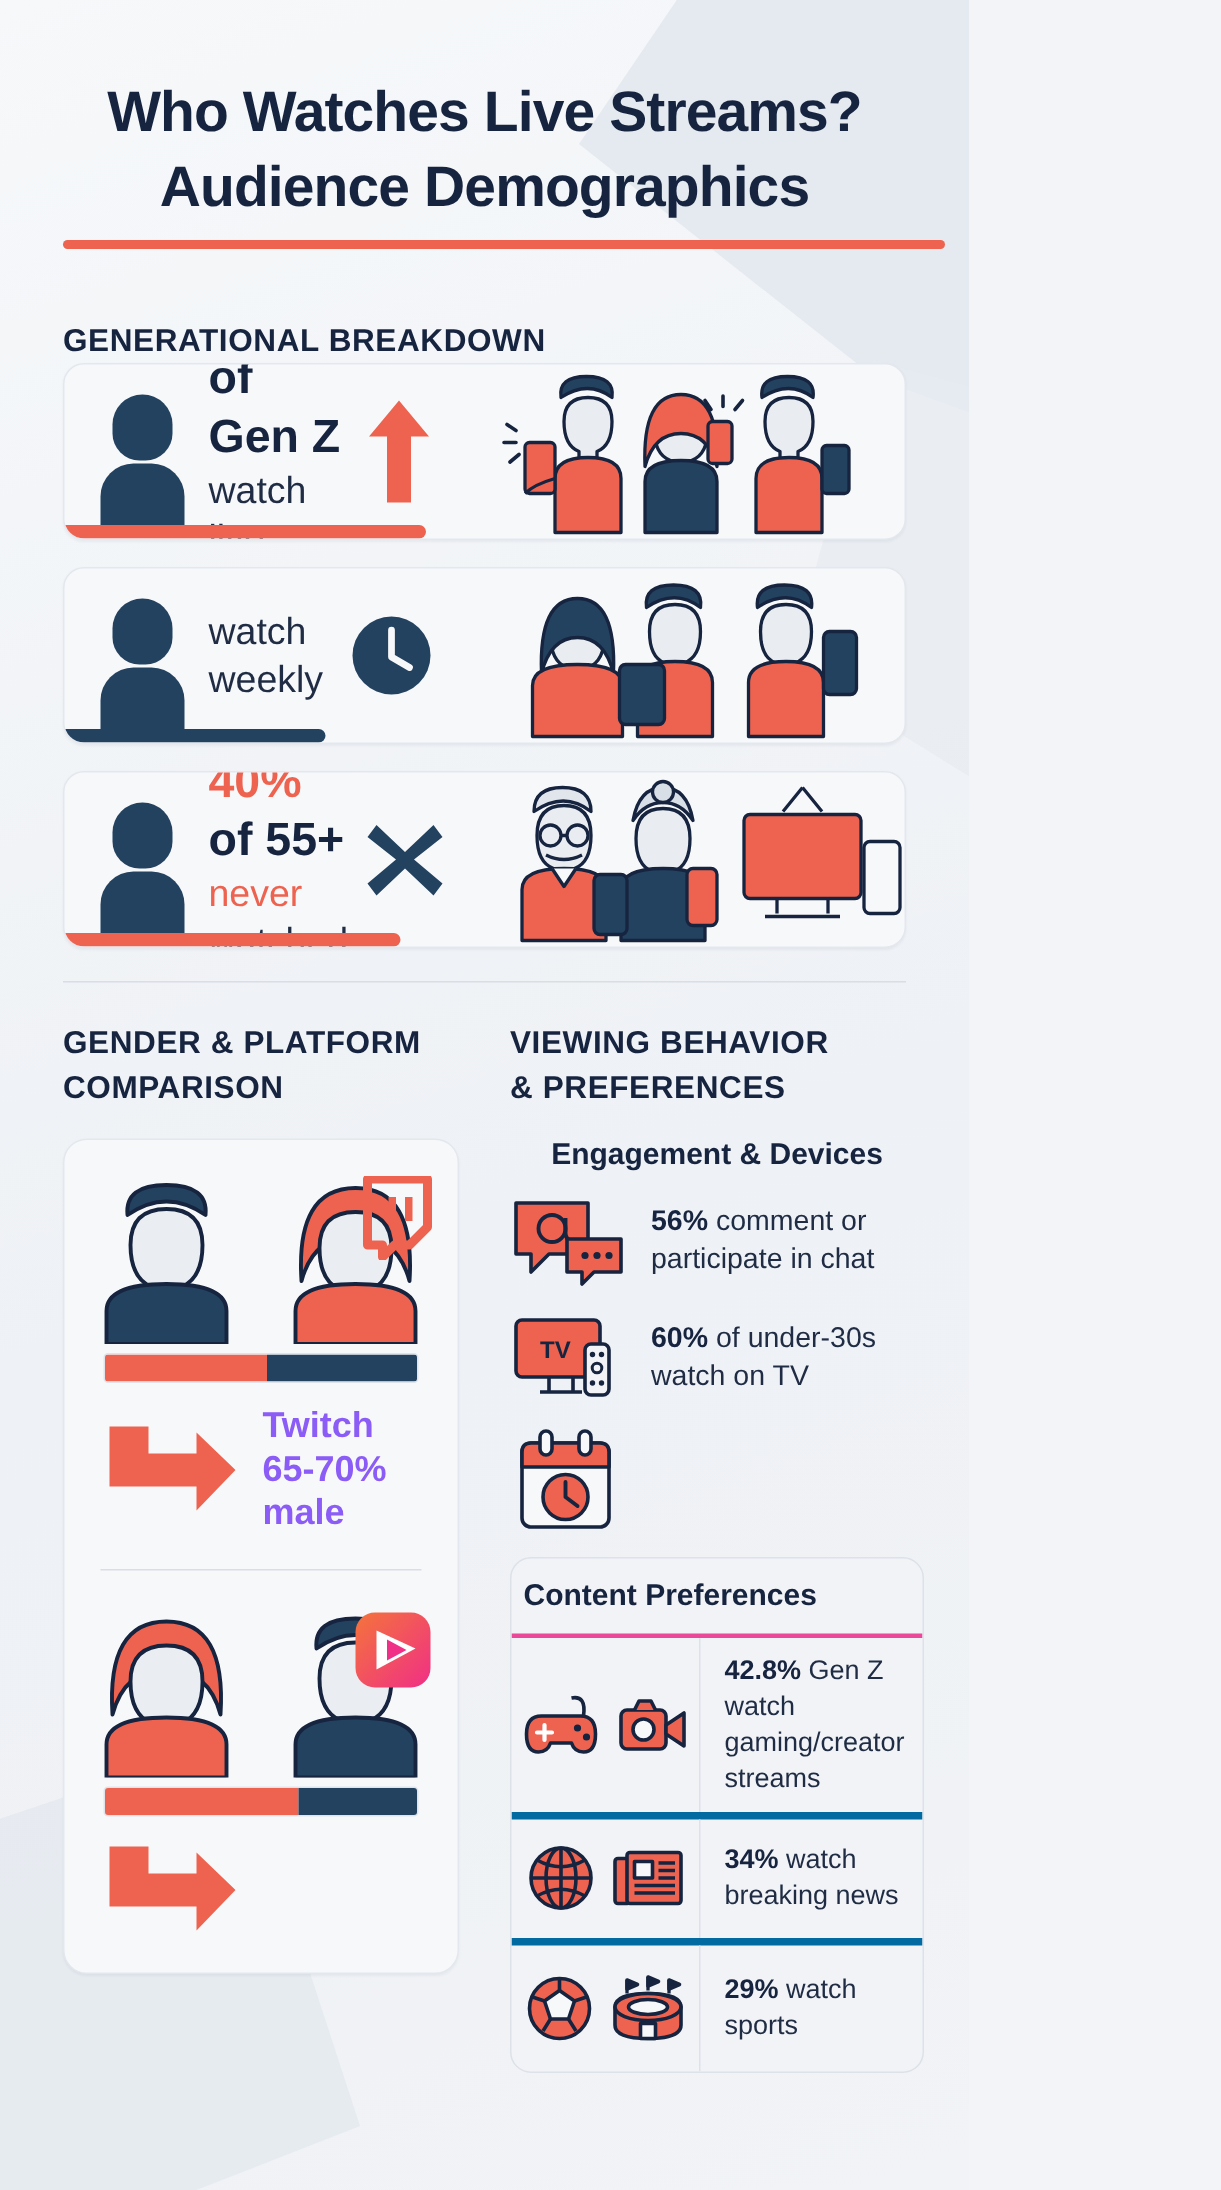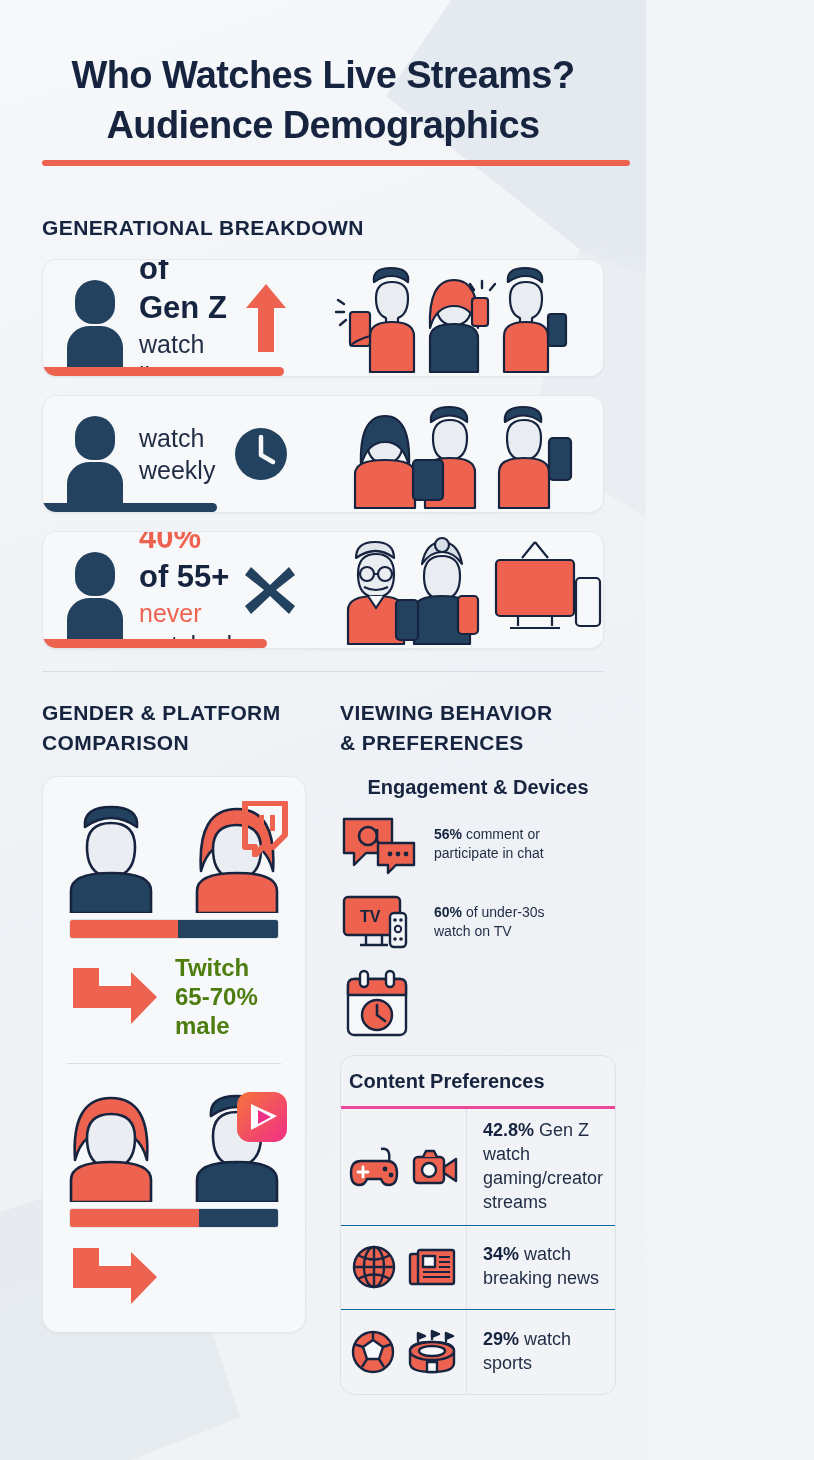--- a/index.html
+++ b/index.html
@@ -48,21 +48,21 @@
   .title-underline {
     width: 588px; height: 6px; margin: 10px auto 0;
     background: #ed6350; border-radius: 4px;
   }
 
   
   .section-kicker {
     font-size: 21px; font-weight: 700; letter-spacing: .4px;
     color: #16243f; text-transform: uppercase;
   }
-  .gen-kicker { margin-top: 50px; margin-bottom: 19px; }
+  .gen-kicker { margin-top: 50px; margin-bottom: 2px; }
 
   
   .gen-card {
     position: relative;
     background: #f7f8fa;
     border: 1px solid #e4e8ee;
     border-radius: 14px;
     height: 118px;
     margin-bottom: 18px;
     display: flex; align-items: center;
@@ -128,48 +128,48 @@
   .split-bar {
     display: flex; height: 20px; border-radius: 3px; overflow: hidden;
     margin: 6px 12px 0; border: 1px solid #dfe4ea;
   }
   .split-bar .seg-coral { background: #ed6350; }
   .split-bar .seg-navy { background: #234260; }
   .plat-caption {
     display: flex; align-items: center; gap: 14px;
     margin-top: 14px; padding-left: 12px;
   }
-  .plat-label { font-size: 24px; font-weight: 700; line-height: 1.22; color: #4d7c0f; }
+  .plat-label { font-size: 24px; font-weight: 700; line-height: 1.22; color: #8b5cf6; }
   .plat-label.coral { color: #ed6350; }
   .plat-divider { height: 1px; background: #d8dee6; margin: 22px 10px 20px; }
 
   
   .sub-heading {
     font-size: 20px; font-weight: 700; color: #16243f;
     text-align: center; margin-bottom: 14px;
   }
   .stat-row { display: flex; align-items: center; gap: 16px; margin-bottom: 16px; }
   .stat-icon { flex: 0 0 78px; display: flex; align-items: center; justify-content: center; }
-  .stat-text { font-size: 14px; color: #1f2c44; line-height: 1.32; }
+  .stat-text { font-size: 19px; color: #1f2c44; line-height: 1.32; }
   .stat-text b { font-weight: 700; color: #16243f; }
   .stat-title { font-size: 20px; font-weight: 700; color: #16243f; line-height: 1.3; }
 
   .pref-card {
     background: #f1f3f6;
     border: 1px solid #dde2e9;
     border-radius: 14px;
     margin-top: 16px;
     overflow: hidden;
   }
   .pref-head {
     text-align: left; font-size: 20px; font-weight: 700;
     color: #16243f; padding: 14px 8px 13px;
     border-bottom: 3px solid #ec4899;
   }
-  .pref-row { display: flex; align-items: center; border-bottom: 1px solid #0369a1; min-height: 84px; }
+  .pref-row { display: flex; align-items: center; border-bottom: 5px solid #0369a1; min-height: 84px; }
   .pref-row:last-child { border-bottom: none; }
   .pref-icons {
     flex: 0 0 126px; display: flex; align-items: center; justify-content: center;
     gap: 8px; align-self: stretch; border-right: 1px solid #dde2e9;
   }
   .pref-text { padding: 10px 12px 10px 16px; font-size: 18px; color: #1f2c44; line-height: 1.33; }
   .pref-text b { font-weight: 700; color: #16243f; }
 </style>
 </head>
 <body>

